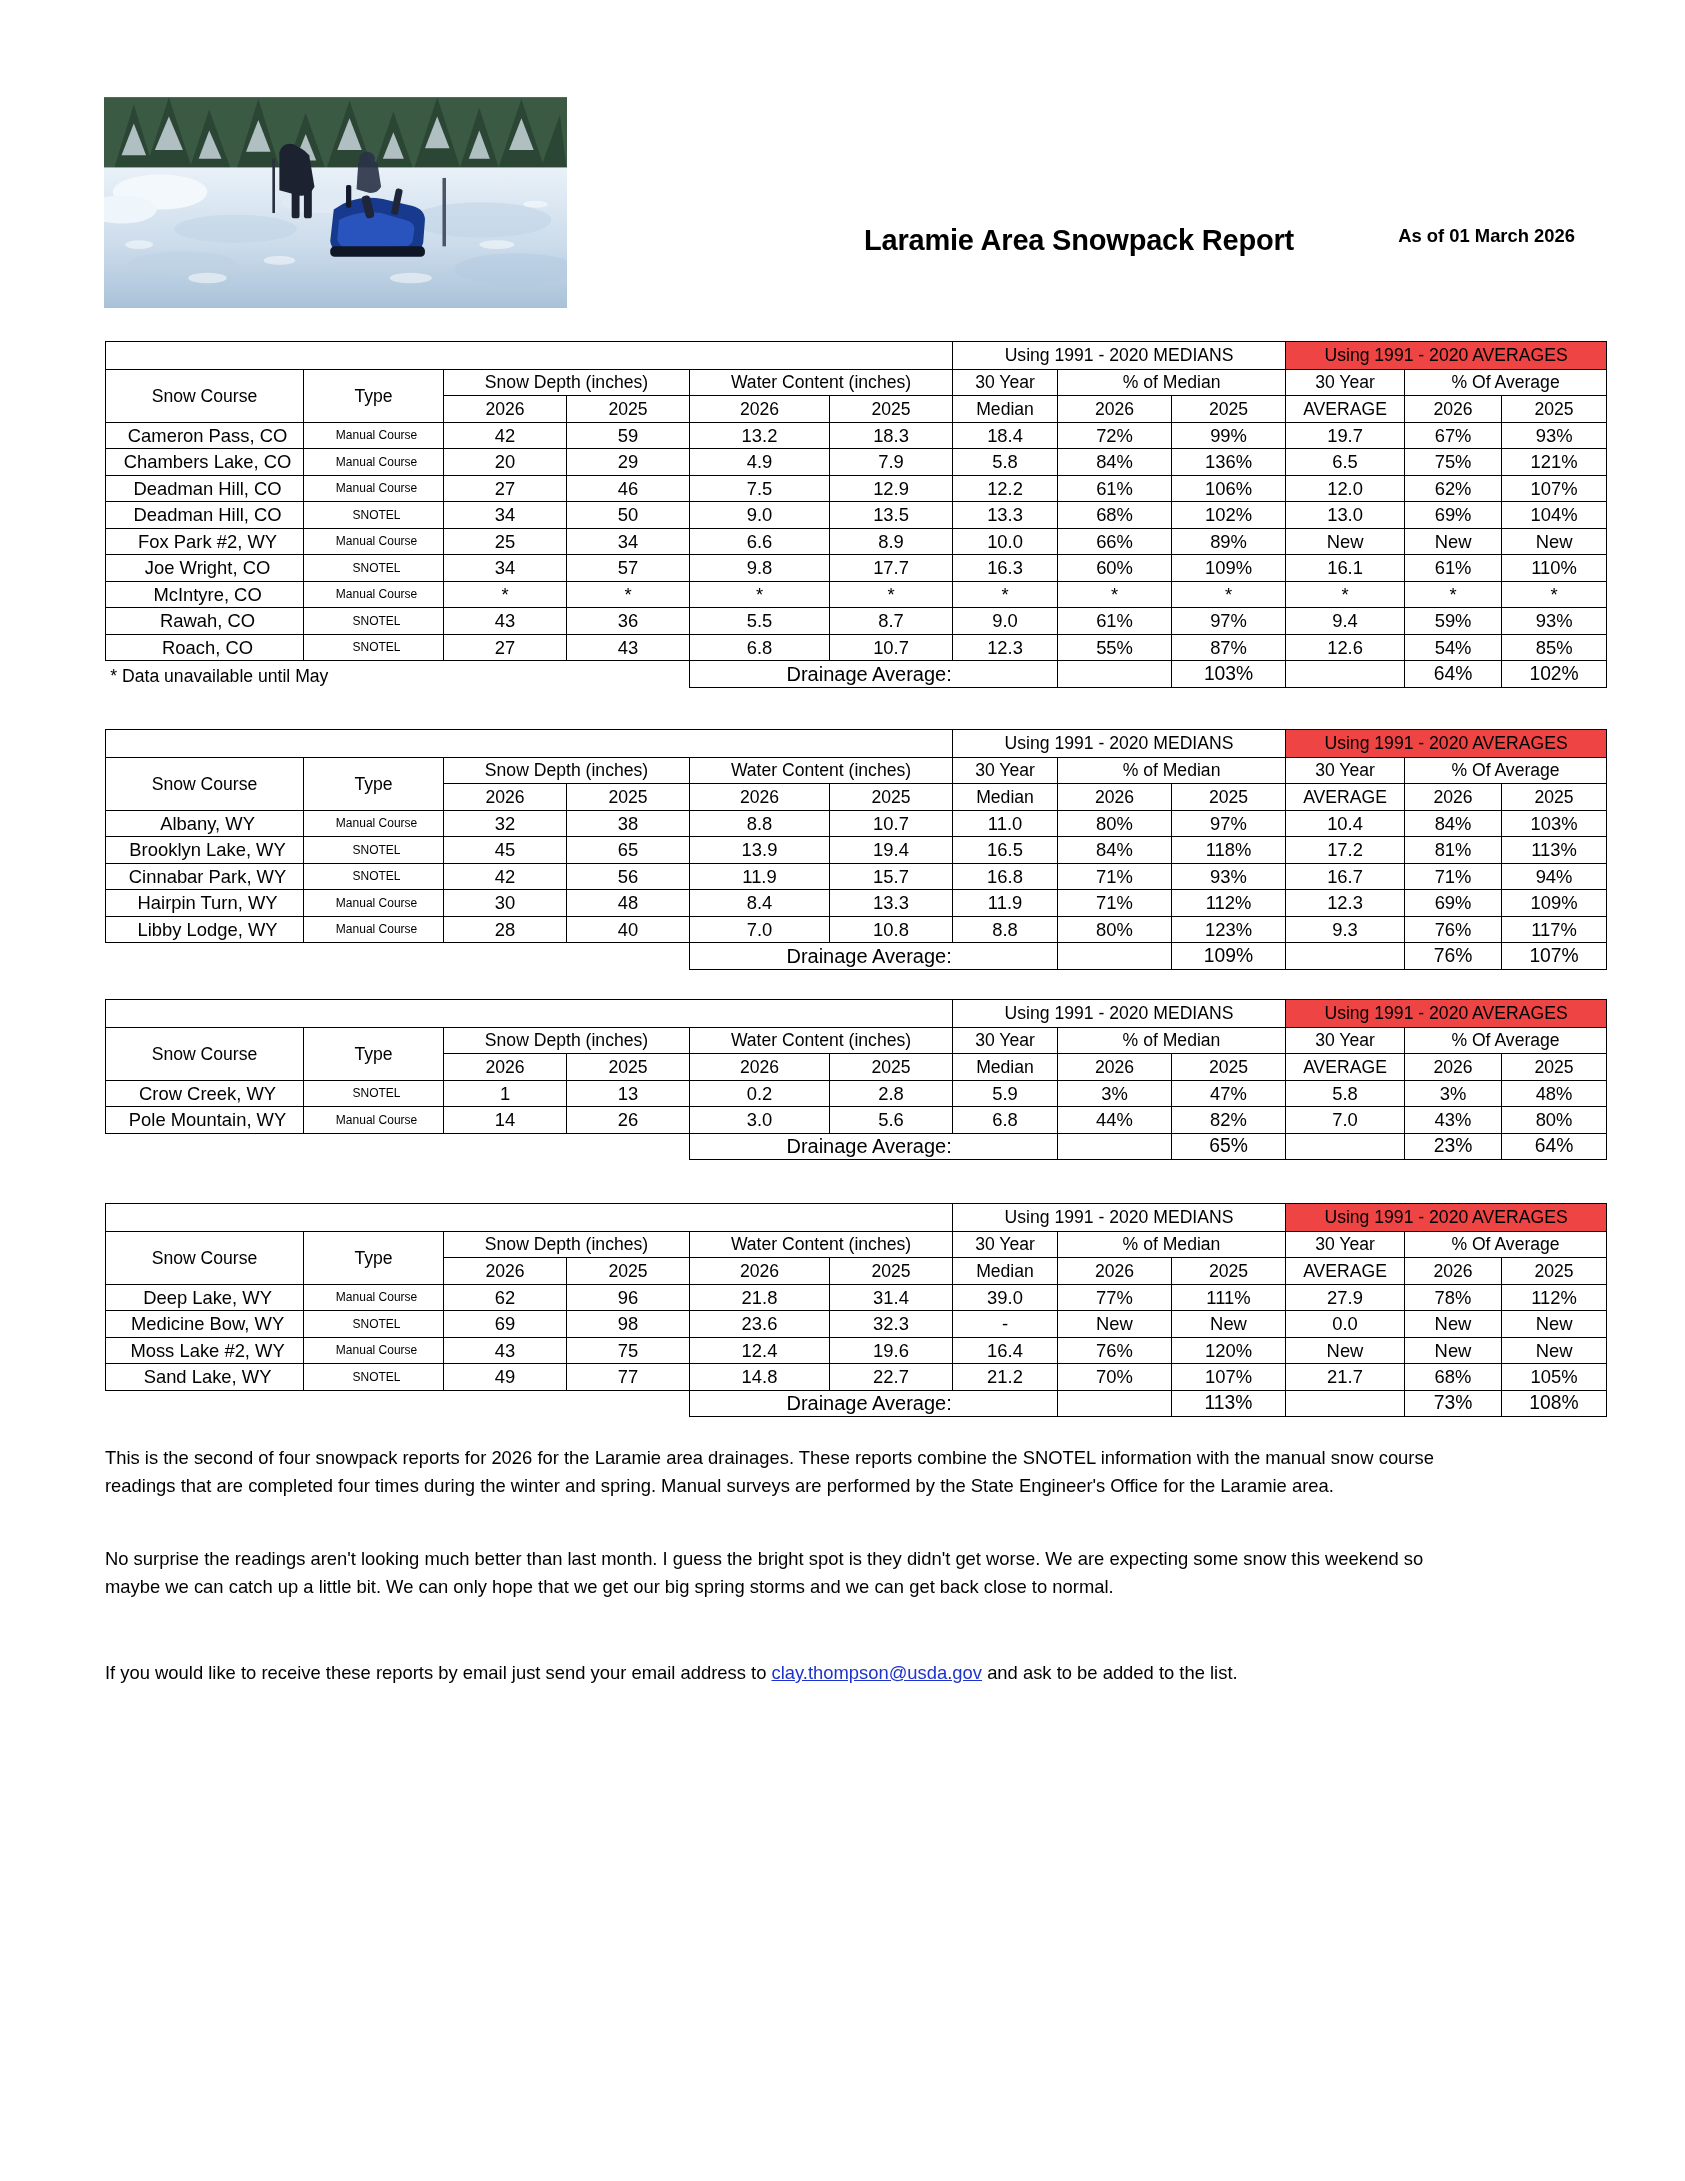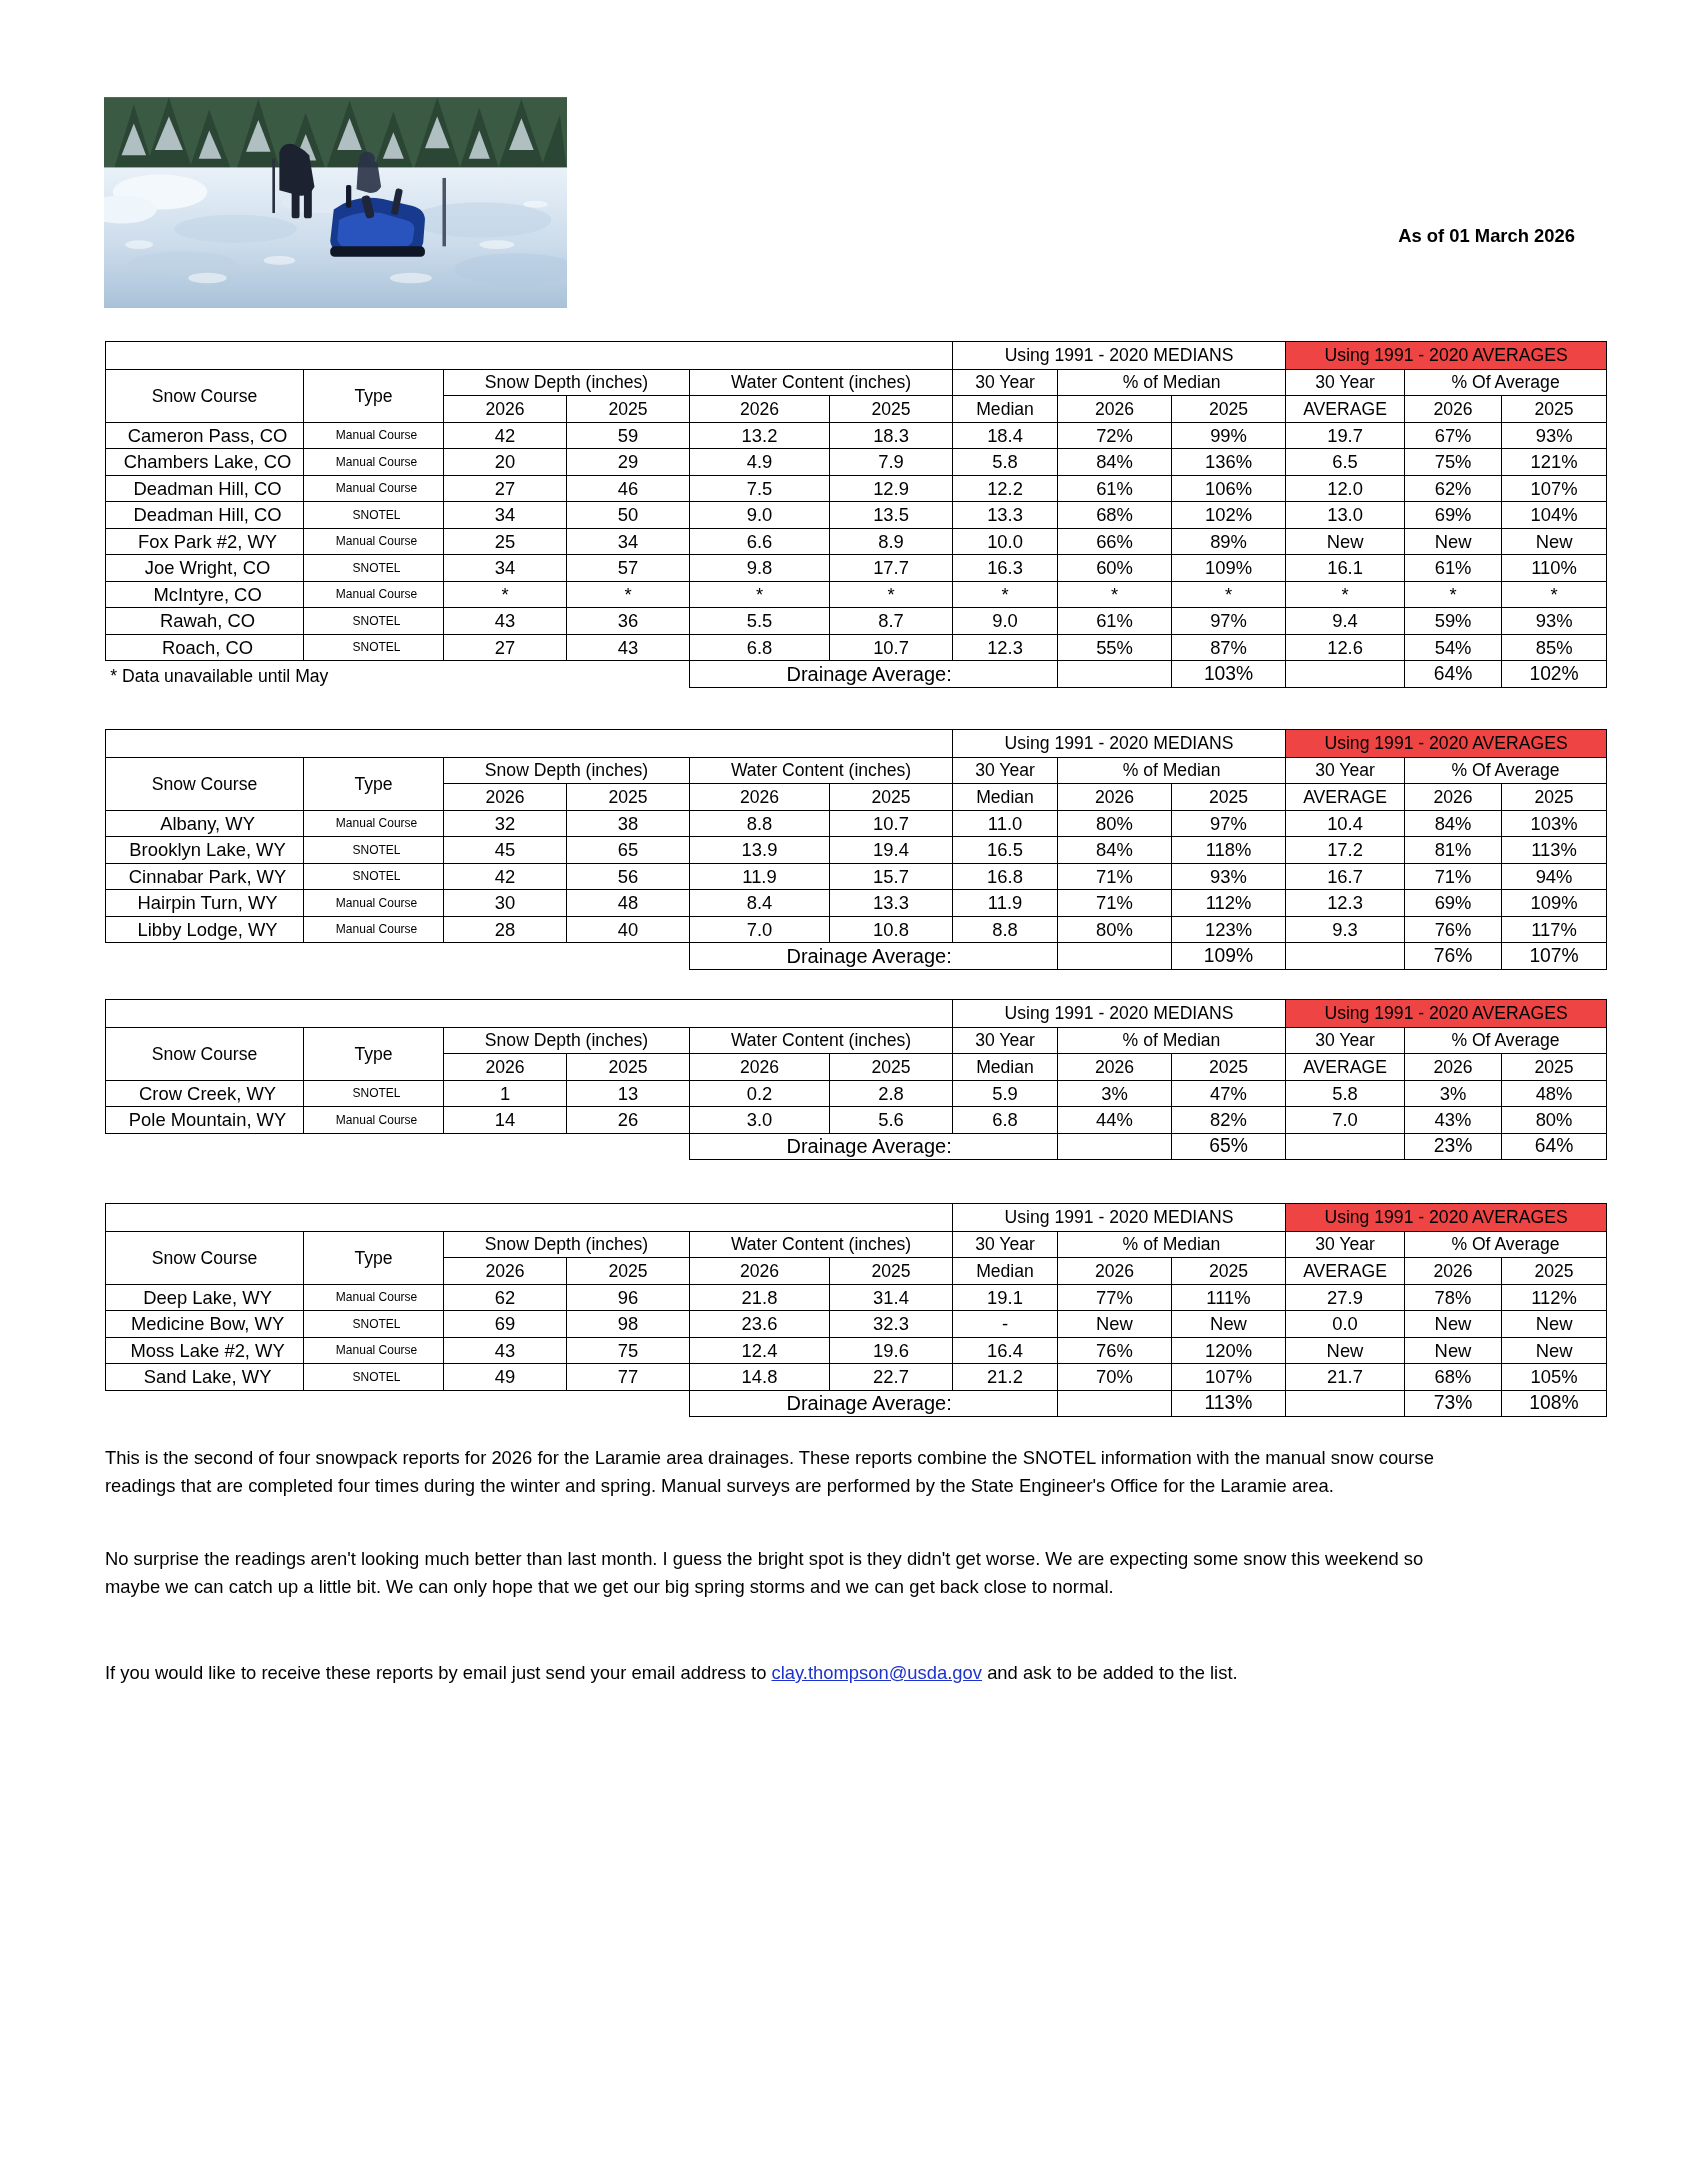--- a/index.html
+++ b/index.html
@@ -261,20 +261,23 @@
           <ellipse cx="200" cy="186" rx="18" ry="5"></ellipse>
           <ellipse cx="350" cy="206" rx="24" ry="6"></ellipse>
           <ellipse cx="448" cy="168" rx="20" ry="5"></ellipse>
           <ellipse cx="492" cy="122" rx="14" ry="4"></ellipse>
         </g>
       </svg>
     </div>
 
     <div class="asof">As of 01 March 2026</div>
 
+    <div class="title-block">
+      <div class="report-title">Laramie Area Snowpack Report</div>
+    </div>
   </div>
 
   <div id="tables-root">
       <div class="drainage" style="top: 341px;">
         <table class="snow">
           <colgroup>
             <col style="width:198px">
             <col style="width:140px">
             <col style="width:123px">
             <col style="width:123px">
@@ -708,21 +711,21 @@
       <td class="yearhead y2026">2026</td>
       <td class="yearhead">2025</td>
     </tr>
             <tr>
       <td class="name">Deep Lake, WY</td>
       <td class="type">Manual Course</td>
       <td class="valb y2026">62</td>
       <td class="val">96</td>
       <td class="valb y2026">21.8</td>
       <td class="val">31.4</td>
-      <td class="val medcol">19.1</td>
+      <td class="val medcol">39.0</td>
       <td class="val pct2026">77%</td>
       <td class="val">111%</td>
       <td class="val avgcol">27.9</td>
       <td class="val pct2026">78%</td>
       <td class="val">112%</td>
     </tr>
             <tr>
       <td class="name">Medicine Bow, WY</td>
       <td class="type">SNOTEL</td>
       <td class="valb y2026">69</td>

